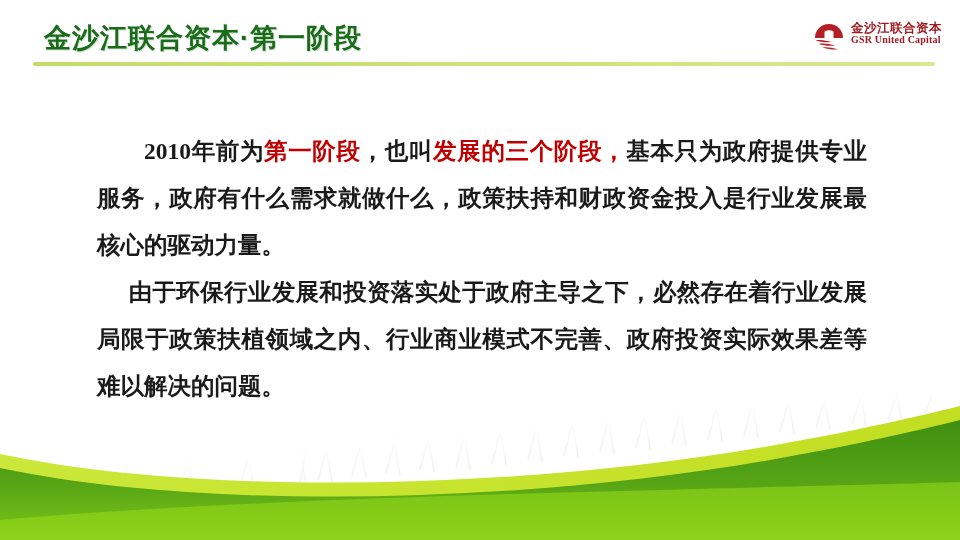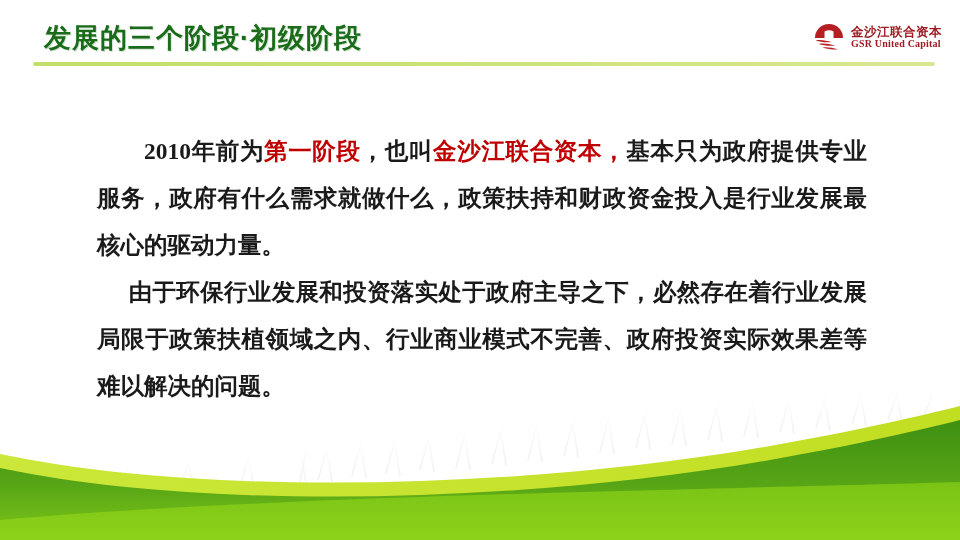--- a/index.html
+++ b/index.html
@@ -37,21 +37,21 @@
     background: linear-gradient(to right, #c3dd6a, #cfe37d 60%, #d7e892);
     border-radius: 2px;
   }
 
   
   #logo {
     position: absolute;
     right: 18px;
     top: 22px;
     display: flex;
-    align-items: center;
+    align-items: flex-start;
     gap: 6px;
   }
   #logo-mark {
     width: 32px;
     height: 32px;
     flex: 0 0 auto;
   }
   #logo-text {
     display: flex;
     flex-direction: column;
@@ -99,42 +99,42 @@
     bottom: 0;
     width: 960px;
     height: 170px;
   }
 </style>
 </head>
 <body>
 
 <div id="slide">
 
-  <div id="title">发展的三个阶段·初级阶段</div>
+  <div id="title">金沙江联合资本·第一阶段</div>
   <div id="title-rule"></div>
 
   <div id="logo">
     <span id="logo-mark">
       <svg width="32" height="32" viewBox="0 0 32 32" aria-hidden="true">
         <path d="M16 2 A14 14 0 0 1 30 16 L2 16 A14 14 0 0 1 16 2 Z" fill="#b51f24"></path>
         <path d="M11.5 16 L11.5 9.5 Q16 7.2 20.5 9.5 L20.5 16 Z" fill="#ffffff"></path>
         <path d="M13.6 10.6 h4.8 v5.4 h-4.8 z" fill="#ffffff"></path>
         <path d="M2.6 18.4 C8 17.2 13 18.6 18.6 20 C13 20.6 7.4 20 2.6 18.4 Z" fill="#b51f24"></path>
         <path d="M5.6 22.0 C11 20.9 16.2 22.2 22.2 23.6 C16.2 24.2 10.4 23.6 5.6 22.0 Z" fill="#b51f24"></path>
         <path d="M9.4 25.6 C14.4 24.7 19.2 25.9 24.8 27.2 C19.2 27.8 13.8 27.2 9.4 25.6 Z" fill="#b51f24"></path>
       </svg>
     </span>
     <span id="logo-text">
       <span id="logo-cn">金沙江联合资本</span>
       <span id="logo-en">GSR United Capital</span>
     </span>
   </div>
 
   <div id="body-text">
-    <p class="p1"><span>2010年前为</span><span class="hl">第一阶段</span><span>，也叫</span><span class="hl">金沙江联合资本，</span><span>基本只为政府提供专业服务，政府有什么需求就做什么，政策扶持和财政资金投入是行业发展最核心的驱动力量。</span></p>
+    <p class="p1"><span>2010年前为</span><span class="hl">第一阶段</span><span>，也叫</span><span class="hl">发展的三个阶段，</span><span>基本只为政府提供专业服务，政府有什么需求就做什么，政策扶持和财政资金投入是行业发展最核心的驱动力量。</span></p>
     <p class="p2">由于环保行业发展和投资落实处于政府主导之下，必然存在着行业发展局限于政策扶植领域之内、行业商业模式不完善、政府投资实际效果差等难以解决的问题。</p>
   </div>
 
   <div id="bottom-art">
     <svg width="960" height="170" viewBox="0 0 960 170" preserveAspectRatio="none" aria-hidden="true">
       <defs>
         <linearGradient id="gDark" x1="0" y1="0" x2="0" y2="1">
           <stop offset="0%" stop-color="#3f8f12"></stop>
           <stop offset="55%" stop-color="#58a616"></stop>
           <stop offset="100%" stop-color="#7fc718"></stop>

